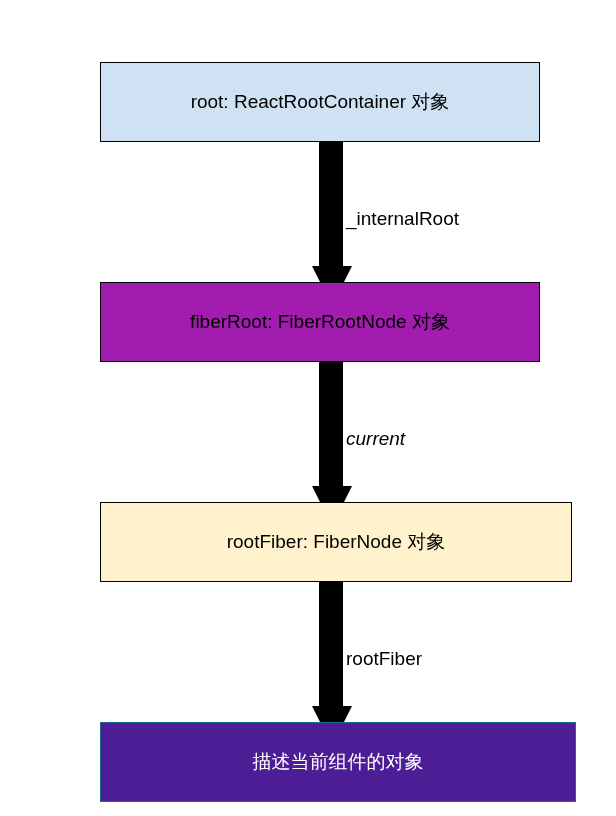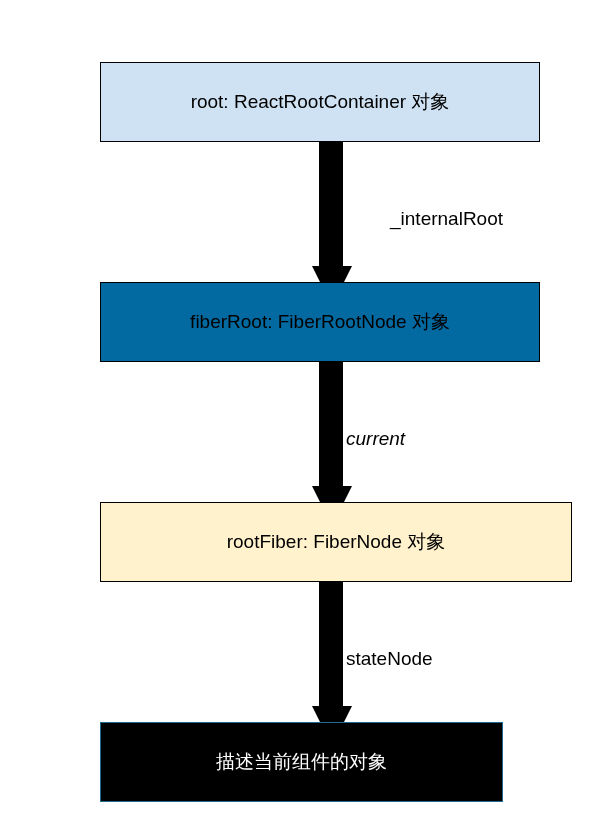--- a/index.html
+++ b/index.html
@@ -34,37 +34,37 @@
       width: 440px;
       height: 80px;
       background: #CFE2F3;
       color: #000;
     }
     .node-2 {
       left: 76px;
       top: 258px;
       width: 440px;
       height: 80px;
-      background: #0369a1;
+      background: #a21caf;
       color: #000;
     }
     .node-3 {
       left: 76px;
       top: 478px;
       width: 472px;
       height: 80px;
       background: #FFF2CC;
       color: #000;
     }
     .node-4 {
       left: 76px;
       top: 698px;
-      width: 403px;
+      width: 476px;
       height: 80px;
-      background: #000000;
+      background: #4c1d95;
       border-color: #1F6A91;
       color: #fff;
     }
     .arrow-line {
       position: absolute;
       width: 2px;
       background: #000;
       left: 295px;
     }
     .arrow-head {
@@ -82,21 +82,21 @@
     .arrow-2-head { top: 462px; }
     .arrow-3-line { top: 558px; height: 124px; }
     .arrow-3-head { top: 682px; }
     .edge-label {
       position: absolute;
       left: 310px;
       font-size: 19px;
       color: #000;
       white-space: nowrap;
     }
-    .label-1 { top: 172px; margin-left: 44px; }
+    .label-1 { top: 172px; }
     .label-2 { top: 392px; font-style: italic; }
     .label-3 { top: 612px; }
   </style>
 </head>
 <body>
 
 <div class="diagram">
 
   <div class="node node-1">
     <span>root: ReactRootContainer 对象</span>
@@ -113,19 +113,19 @@
   <div class="arrow-line arrow-2-line"></div>
   <div class="arrow-head arrow-2-head"></div>
   <div class="edge-label label-2">current</div>
 
   <div class="node node-3">
     <span>rootFiber: FiberNode 对象</span>
   </div>
 
   <div class="arrow-line arrow-3-line"></div>
   <div class="arrow-head arrow-3-head"></div>
-  <div class="edge-label label-3">stateNode</div>
+  <div class="edge-label label-3">rootFiber</div>
 
   <div class="node node-4">
     <span>描述当前组件的对象</span>
   </div>
 
 </div>
 
 </body></html>

